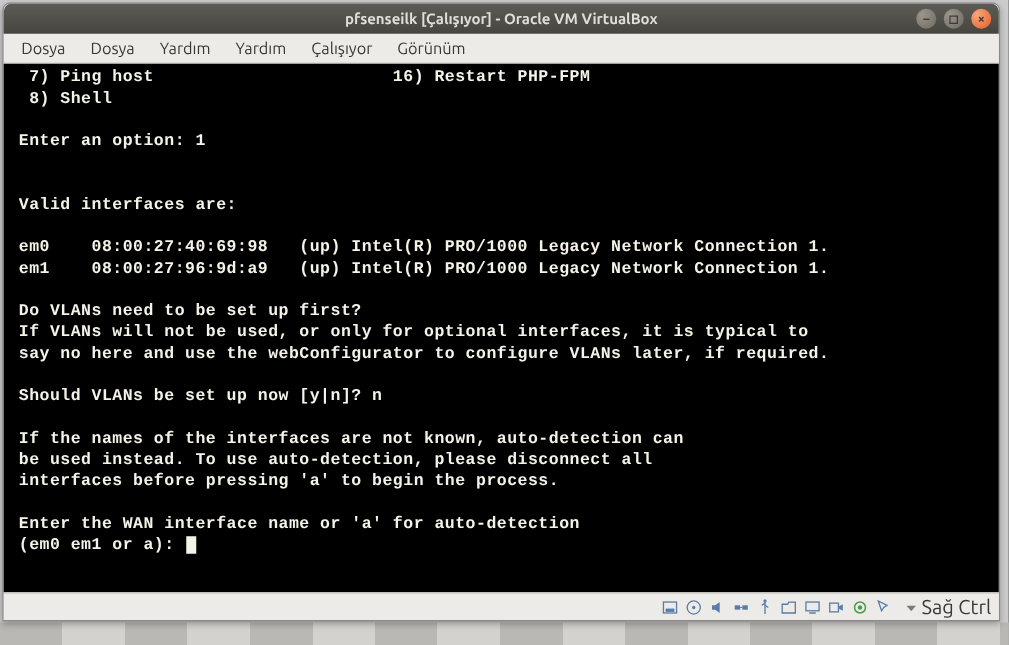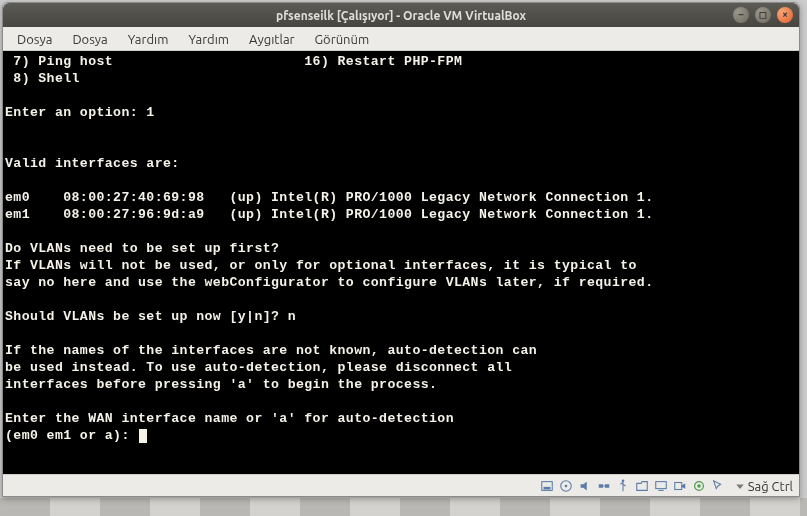--- a/index.html
+++ b/index.html
@@ -66,42 +66,42 @@
       color: #3a3833;
       border-bottom: 1px solid #cfcdc7;
     }
     .menu-item {
       padding: 2px 8px;
       cursor: pointer;
     }
     .vm-screen {
       flex: 1;
       background: #000;
-      padding: 2px 4px 2px 2px;
+      padding: 2px 4px 2px 12px;
       overflow: hidden;
     }
     .terminal {
       font-family: "Liberation Mono", "Courier New", monospace;
       font-size: 13.2px;
       font-weight: bold;
       line-height: 17px;
       color: #f5f2e8;
       white-space: pre;
       letter-spacing: 0.4px;
     }
     .statusbar {
       height: 22px;
       background: #edebe7;
       border-top: 1px solid #cfcdc7;
       display: flex;
       align-items: center;
       justify-content: flex-end;
       padding: 0 6px;
       gap: 4px;
-      font-size: 13px;
+      font-size: 16px;
       color: #3a3833;
     }
     .status-icons { display: flex; gap: 3px; align-items: center; }
     .status-icon {
       width: 16px;
       height: 16px;
       display: inline-flex;
       align-items: center;
       justify-content: center;
       font-size: 12px;
@@ -140,21 +140,21 @@
       <span class="win-btn win-max">◻</span>
       <span class="win-btn win-close">×</span>
     </div>
   </div>
 
   <div class="menubar">
     <span class="menu-item">Dosya</span>
     <span class="menu-item">Dosya</span>
     <span class="menu-item">Yardım</span>
     <span class="menu-item">Yardım</span>
-    <span class="menu-item">Aygıtlar</span>
+    <span class="menu-item">Çalışıyor</span>
     <span class="menu-item">Görünüm</span>
   </div>
 
   <div class="vm-screen">
     <div class="terminal" id="terminal"> 7) Ping host                       16) Restart PHP-FPM
  8) Shell
 
 Enter an option: 1
 
 

